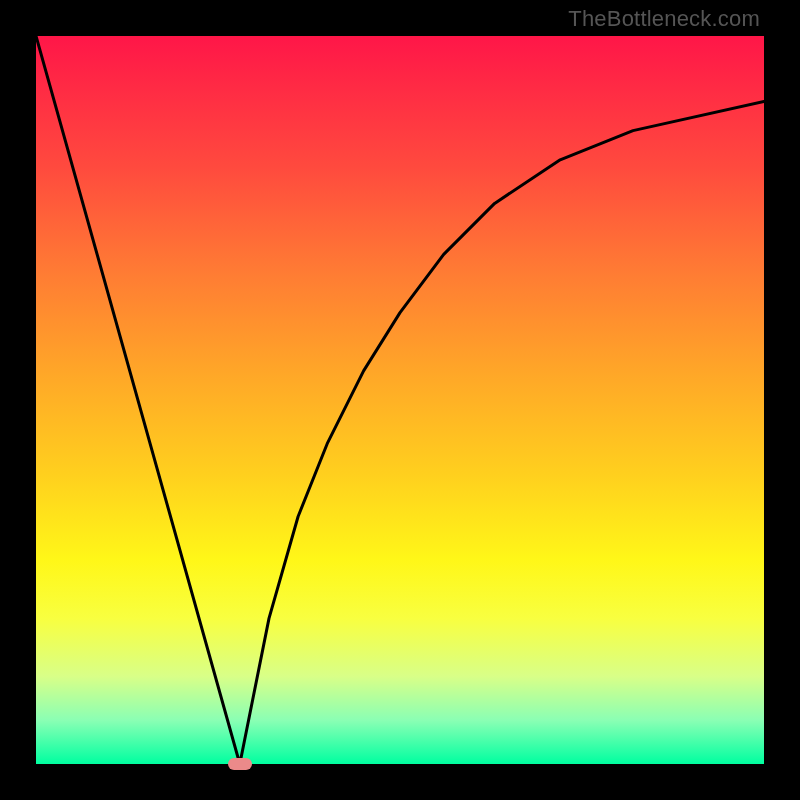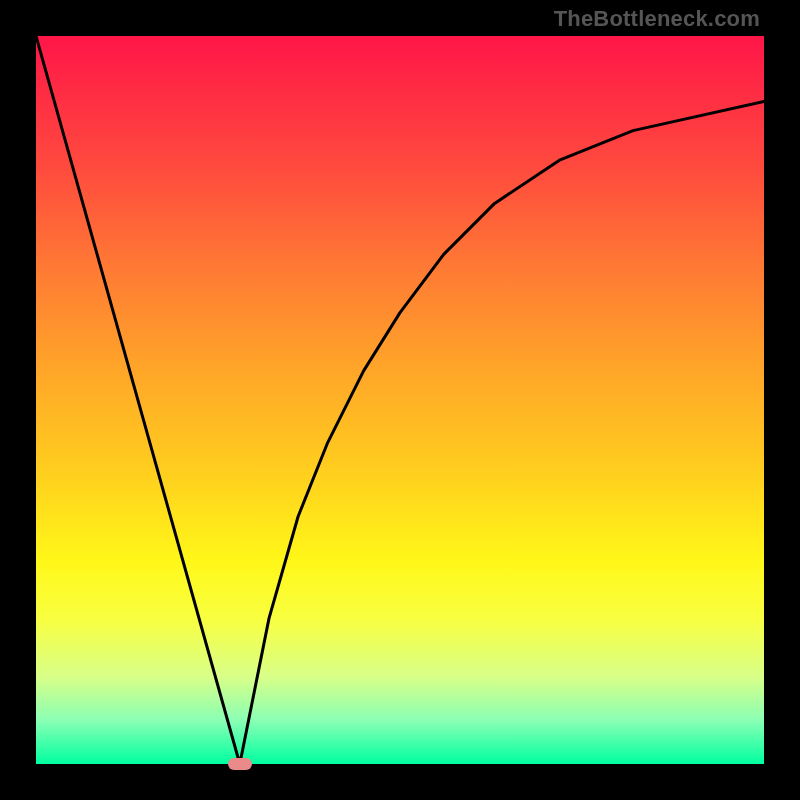--- a/index.html
+++ b/index.html
@@ -38,21 +38,21 @@
       #00ffa0 100%
     );
   }
   .watermark {
     position: absolute;
     top: 6px;
     right: 40px;
     color: #555;
     font-size: 22px;
     letter-spacing: 0.2px;
-    font-weight: 700;
+    font-weight: 400;
   }
   svg.curve {
     position: absolute;
     top: 0;
     left: 0;
     width: 728px;
     height: 728px;
   }
   .marker {
     position: absolute;

